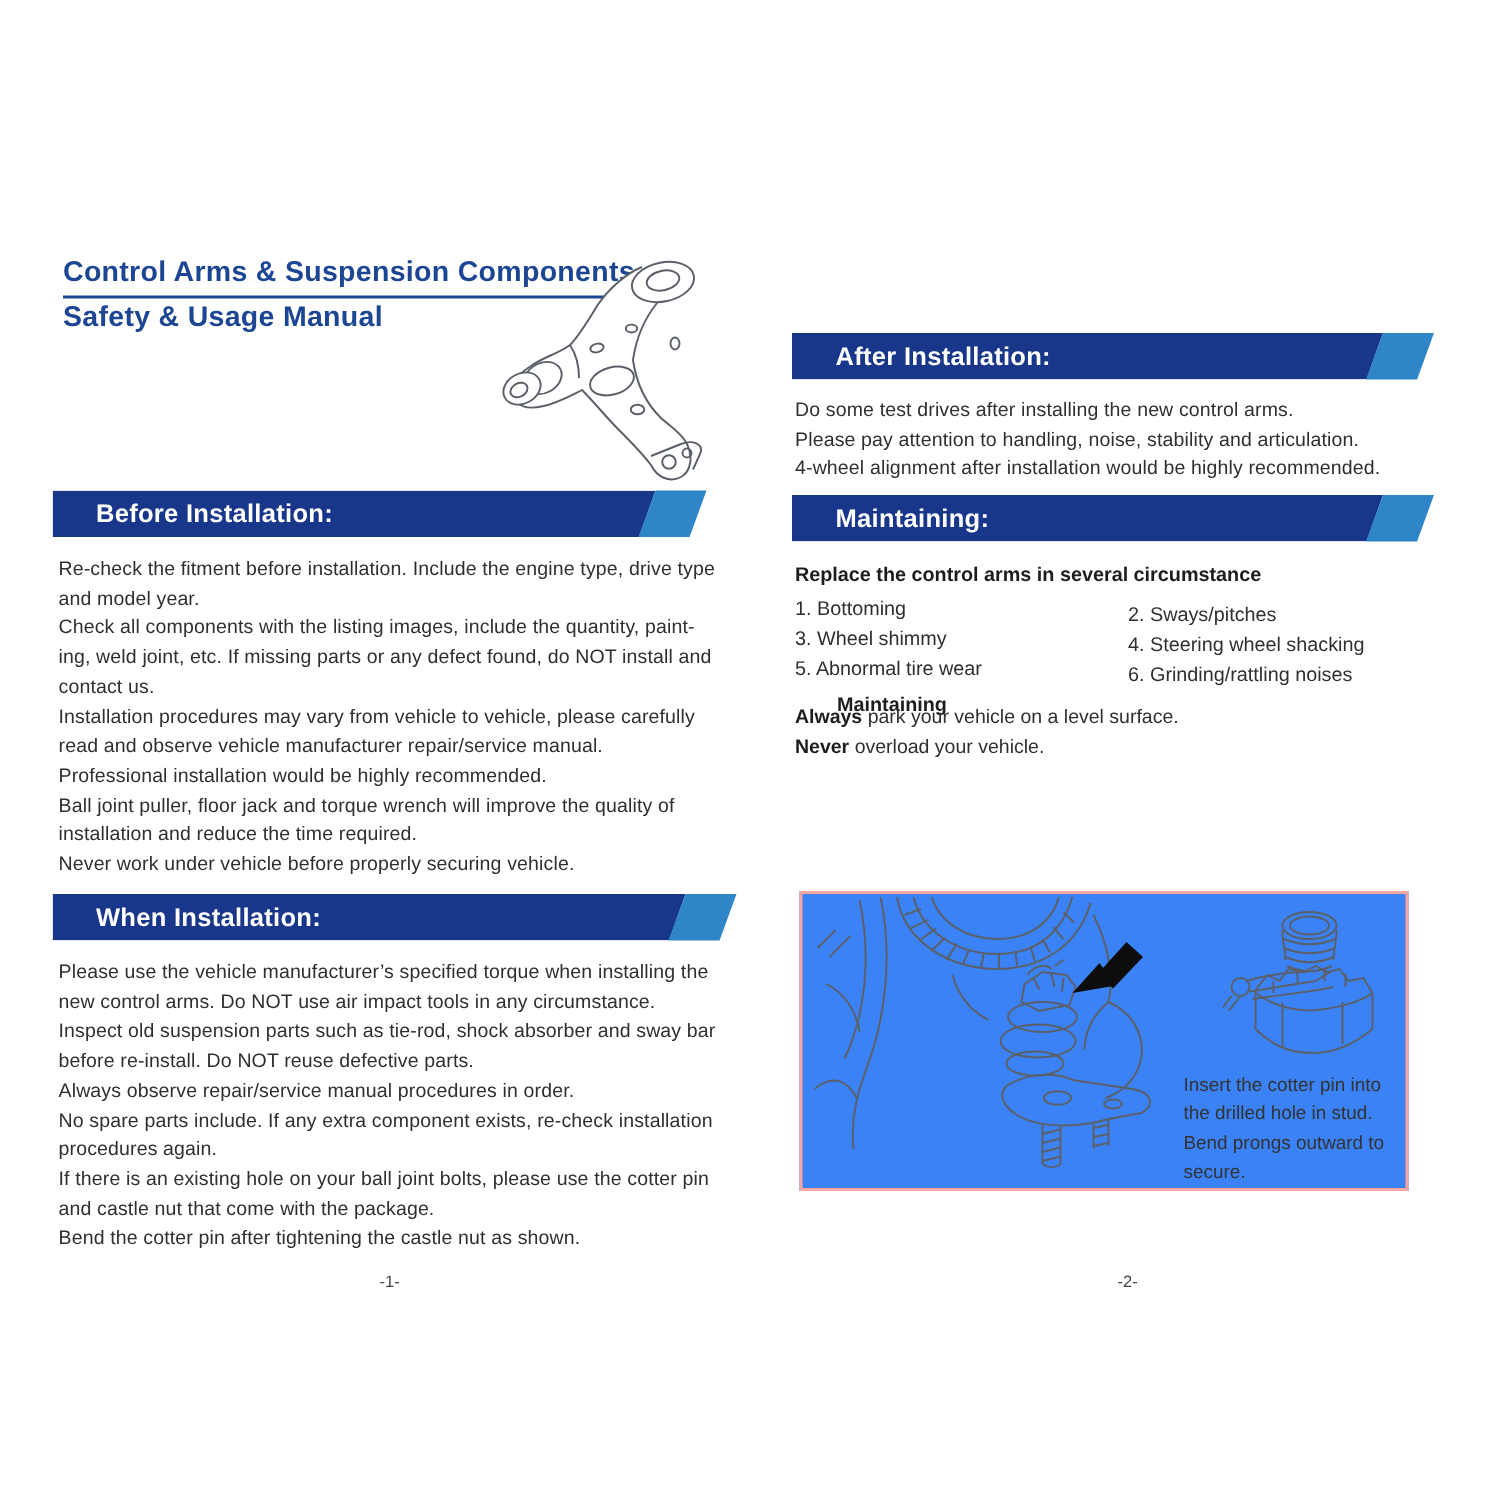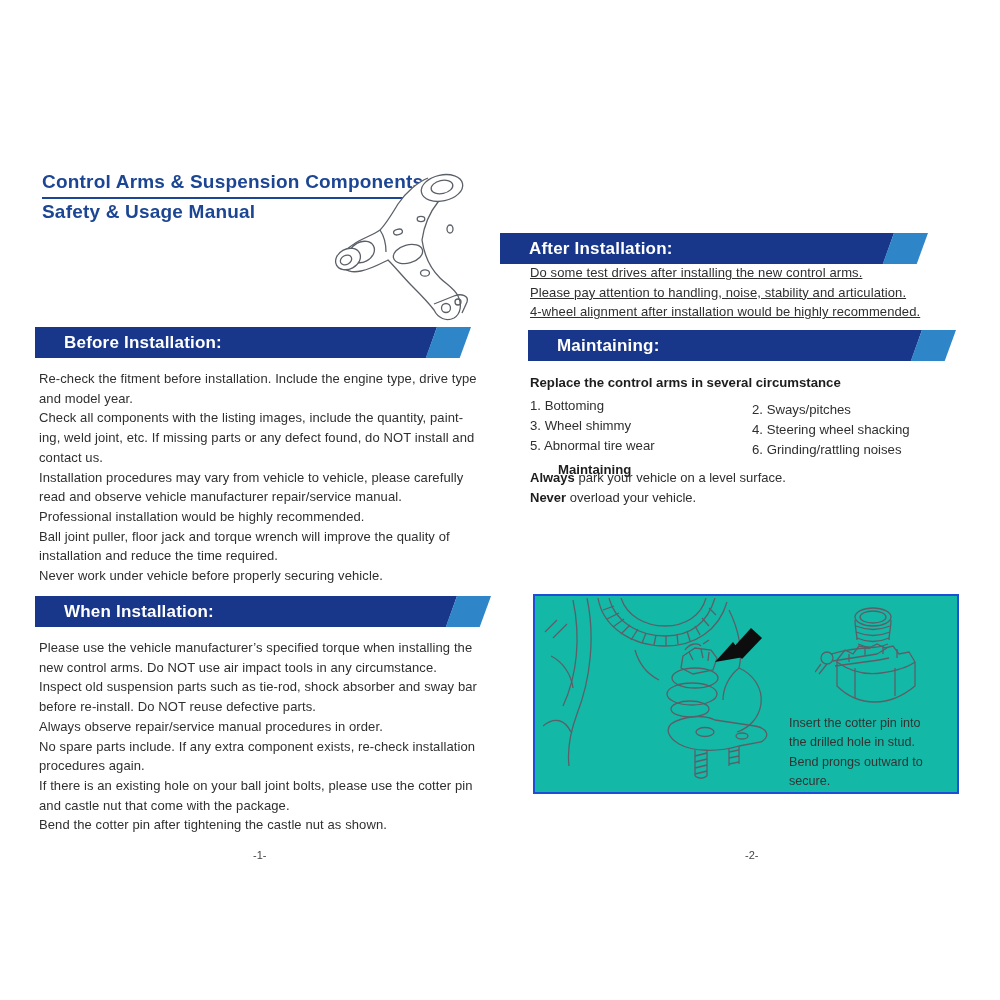--- a/index.html
+++ b/index.html
@@ -46,21 +46,21 @@
     font-size:13.2px;
   }
   .circ-item { white-space:pre; }
   .circ-item.right { transform:translateY(4px); }
 
   .rules { font-size:13px; line-height:19.6px; }
   .rules b { color:#1d1d1d; }
 
   
   .figure-box {
-    border:2px solid #1d4ed8; background:#14b8a6;padding-left:20px;
+    border:2px solid #fca5a5; background:#3b82f6;
   }
   .caption { font-size:12.6px; line-height:19.4px; white-space:pre; color:#333; }
 
   .page-number { font-size:11px; color:#444; }
 
   svg { display:block; }
   .sketch { stroke:#5b6068; fill:none; stroke-width:1.3; }
   .sketch-fill { stroke:#5b6068; fill:#ffffff; stroke-width:1.3; }
 </style>
 </head>
@@ -129,27 +129,27 @@
 before re-install. Do NOT reuse defective parts.
 Always observe repair/service manual procedures in order.
 No spare parts include. If any extra component exists, re-check installation
 procedures again.
 If there is an existing hole on your ball joint bolts, please use the cotter pin
 and castle nut that come with the package.
 Bend the cotter pin after tightening the castle nut as shown.</div>
 
   <div class="abs page-number" style="left:253px; top:849px;">-1-</div>
 
-  <div class="abs bar" style="left:500px; top:222px; width:428px;margin-top:11px;">
+  <div class="abs bar" style="left:528px; top:222px; width:428px;">
     <div class="bar-dark"></div>
     <div class="bar-accent"></div>
     <div class="bar-label">After Installation:</div>
   </div>
 
-  <div class="abs body-text" style="left:530px; top:263px; width:428px;text-decoration:underline;">Do some test drives after installing the new control arms.
+  <div class="abs body-text" style="left:530px; top:263px; width:428px;">Do some test drives after installing the new control arms.
 Please pay attention to handling, noise, stability and articulation.
 4-wheel alignment after installation would be highly recommended.</div>
 
   <div class="abs bar" style="left:528px; top:330px; width:428px;">
     <div class="bar-dark"></div>
     <div class="bar-accent"></div>
     <div class="bar-label">Maintaining:</div>
   </div>
 
   <div class="abs bold-line" style="left:530px; top:375px;">Replace the control arms in several circumstance</div>

